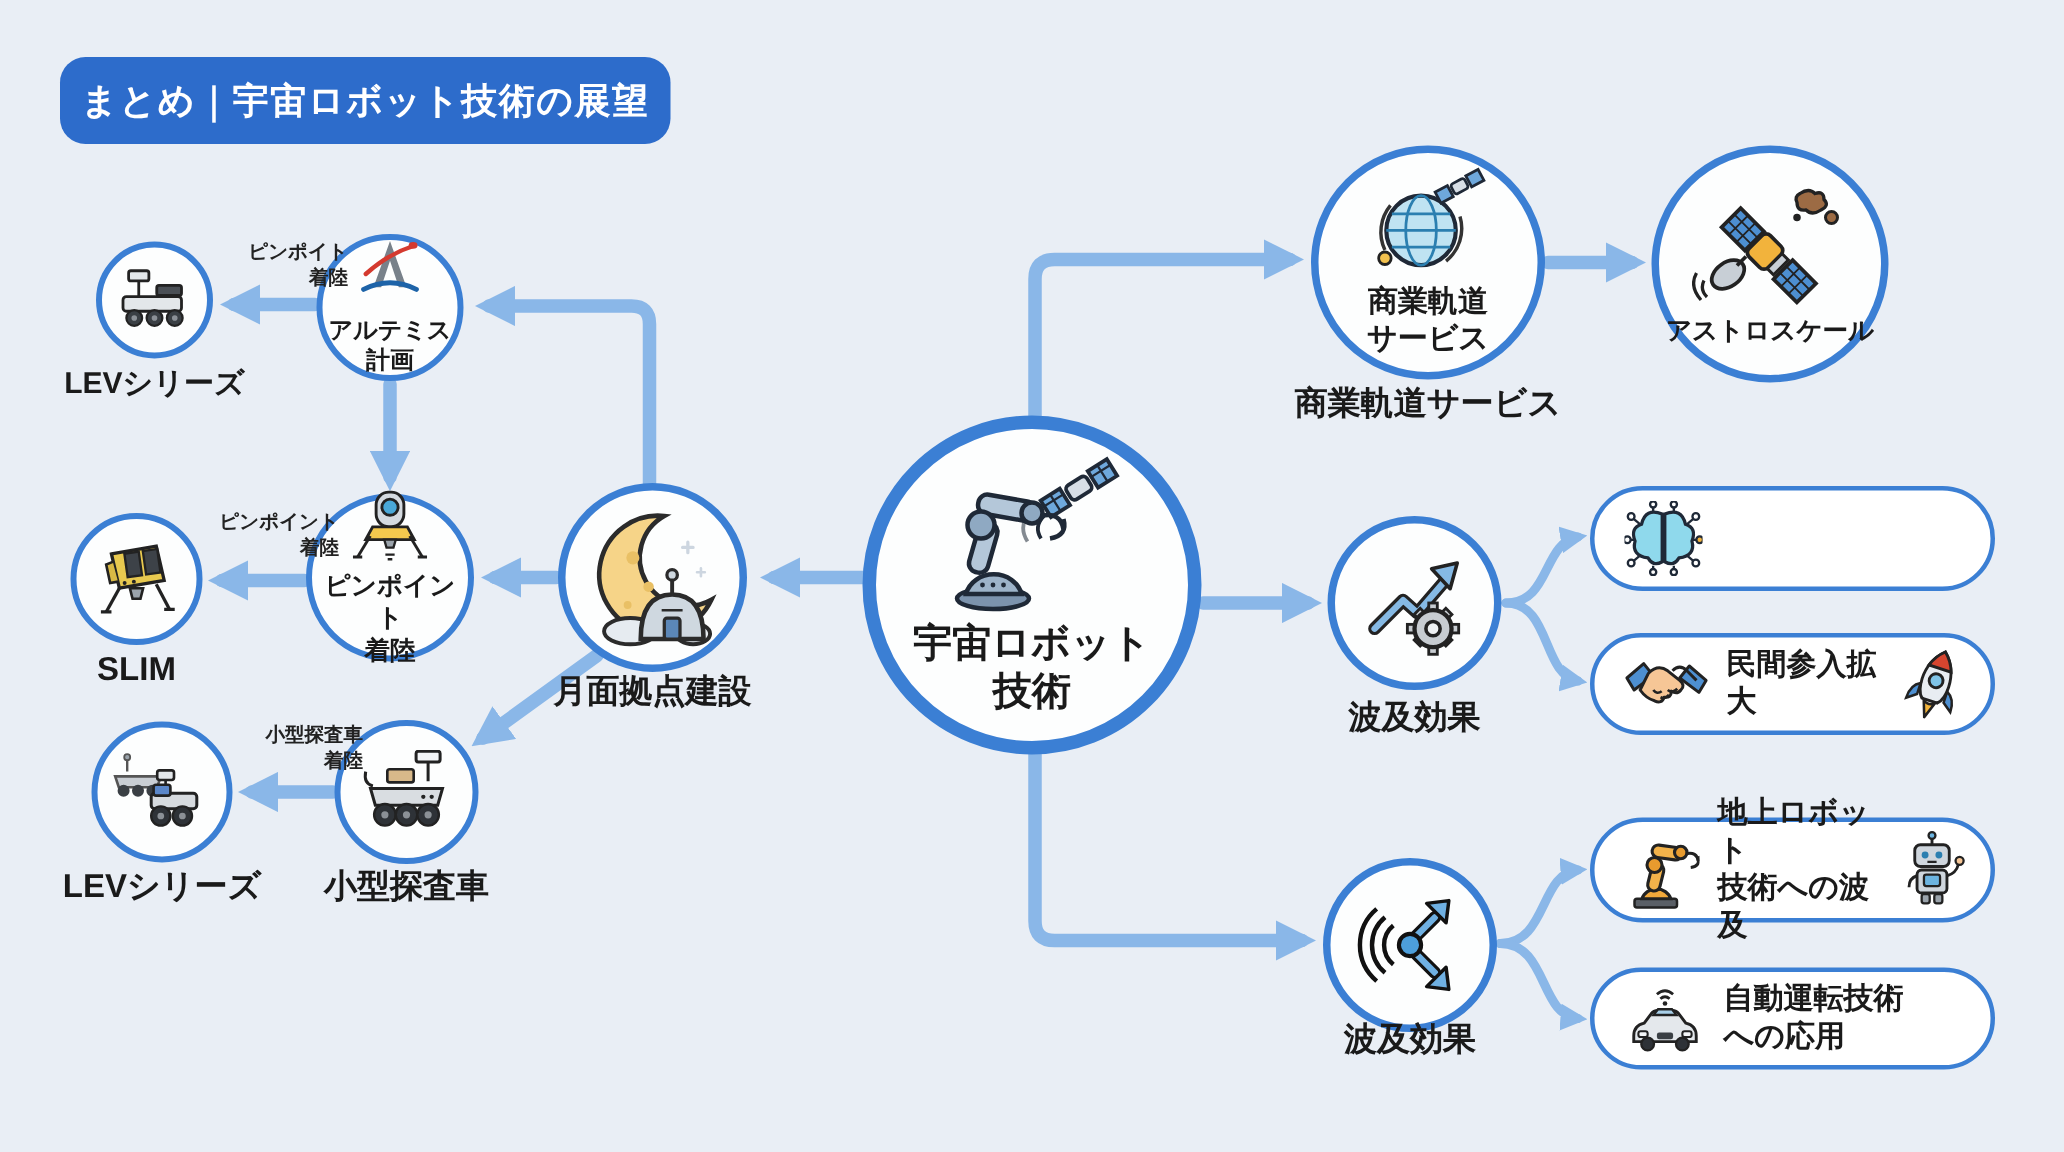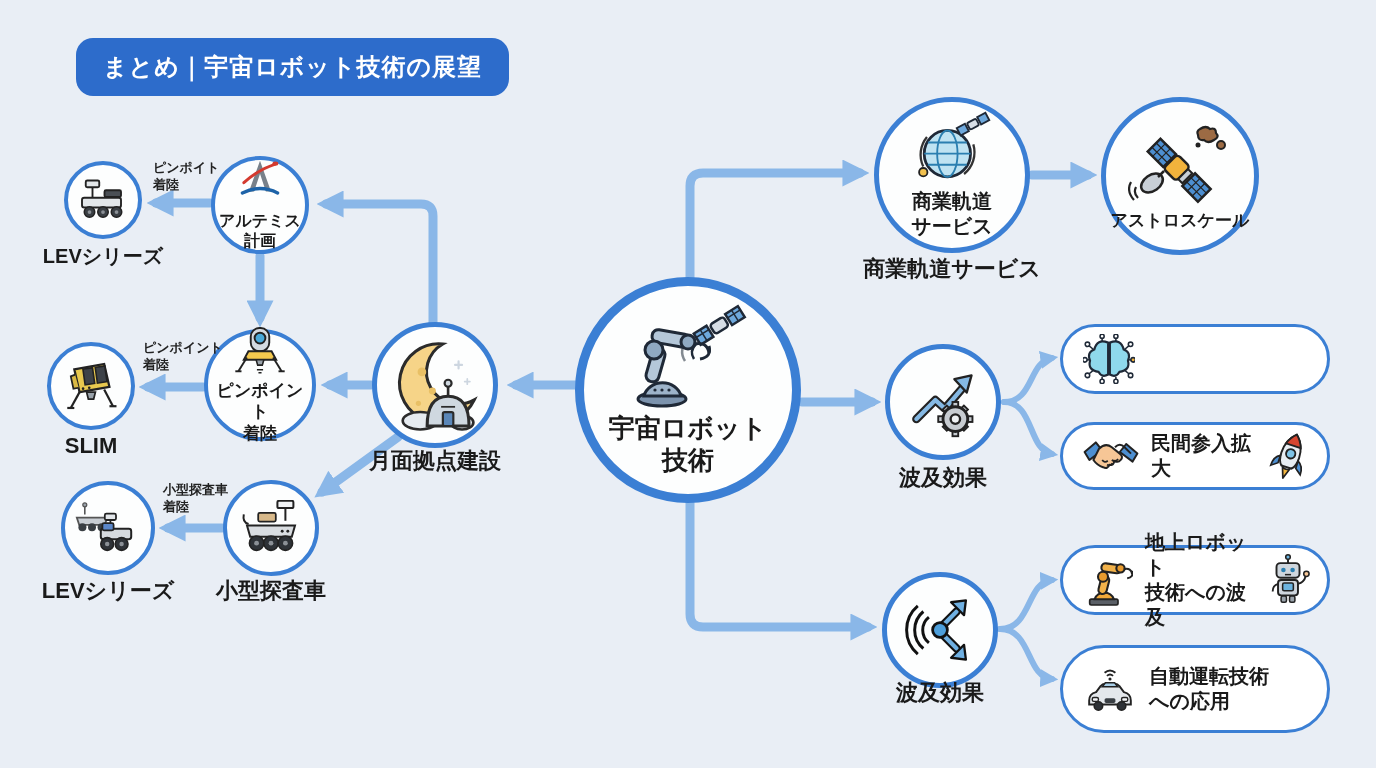--- a/index.html
+++ b/index.html
@@ -10,38 +10,38 @@
     color:#1a1a1a;
   }
   .abs{position:absolute;}
   #connector-layer{position:absolute;left:0;top:0;z-index:0;}
   .node{z-index:2;}
   
   .title-badge{
     left:40px;top:38px;
     background:#2d6ccb;color:#ffffff;
     font-size:24px;font-weight:bold;
-    padding:13px 27px;border-radius:17px;
-    letter-spacing:1px;z-index:3;margin-left:36px;
+    padding:13px 14px;border-radius:17px;
+    letter-spacing:1px;z-index:3;
   }
   
   .circle{
     background:#fdfefe;border-radius:50%;
     border:4px solid #3b7fd4;
     display:flex;flex-direction:column;align-items:center;justify-content:center;
     box-sizing:border-box;text-align:center;
   }
   .circle .inner-label{font-weight:bold;line-height:1.25;white-space:pre-line;}
   .label-below{
     font-weight:bold;text-align:center;z-index:2;
     white-space:pre-line;line-height:1.2;
   }
   .edge-label{
-    font-size:13px;font-weight:bold;text-align:left;z-index:2;
-    white-space:pre-line;line-height:1.3;color:#222;margin-left:25px;
+    font-size:13px;font-weight:bold;text-align:right;z-index:2;
+    white-space:pre-line;line-height:1.3;color:#222;
   }
   
   .pill{
     left:1060px;width:270px;box-sizing:border-box;
     background:#ffffff;border:3px solid #3b7fd4;border-radius:999px;
     display:flex;align-items:center;gap:12px;padding:0 16px 0 20px;
     z-index:2;
   }
   .pill .pill-label{
     font-size:20px;font-weight:bold;line-height:1.25;white-space:pre-line;
@@ -388,21 +388,21 @@
     <rect x="17" y="35" width="26" height="20" rx="4" fill="#cfd6dd" stroke="#222" stroke-width="2.5"></rect>
     <rect x="23" y="39" width="14" height="10" rx="2" fill="#6cb4e0" stroke="#222" stroke-width="2"></rect>
     <path d="M17 40 q-7 2 -7 10" fill="none" stroke="#222" stroke-width="2.5"></path>
     <path d="M43 40 q8 -2 10 -10" fill="none" stroke="#222" stroke-width="2.5"></path>
     <circle cx="54" cy="27" r="3.5" fill="#f6c696" stroke="#222" stroke-width="2"></circle>
     <rect x="21" y="56" width="7" height="8" rx="2" fill="#9aa3ab" stroke="#222" stroke-width="2"></rect>
     <rect x="32" y="56" width="7" height="8" rx="2" fill="#9aa3ab" stroke="#222" stroke-width="2"></rect>
   </svg>
 </div>
 
-<div class="abs pill" style="top:645px;height:88px;">
+<div class="abs pill" style="top:645px;height:68px;">
   <svg class="icon" width="54" height="46" viewBox="0 0 70 58">
     <path d="M28 8 q7 -6 14 0" fill="none" stroke="#222" stroke-width="2.4"></path>
     <path d="M31 12 q4 -3.5 8 0" fill="none" stroke="#222" stroke-width="2.4"></path>
     <circle cx="35" cy="16" r="2" fill="#222"></circle>
     <path d="M8 44 q0 -9 9 -11 l6 -8 q2 -3 6 -3 h12 q4 0 6 3 l6 8 q9 2 9 11 v5 h-54 z" fill="#e4e8ec" stroke="#222" stroke-width="2.5"></path>
     <path d="M25 26 l4 -5 h12 l4 5 z" fill="#a8cfe8" stroke="#222" stroke-width="2"></path>
     <rect x="12" y="40" width="8" height="5" rx="2" fill="#f4f6f8" stroke="#222" stroke-width="1.8"></rect>
     <rect x="50" y="40" width="8" height="5" rx="2" fill="#f4f6f8" stroke="#222" stroke-width="1.8"></rect>
     <rect x="28" y="41" width="14" height="6" rx="2" fill="#3a3f44"></rect>
     <circle cx="20" cy="51" r="5.5" fill="#2e3237" stroke="#222" stroke-width="2"></circle>

